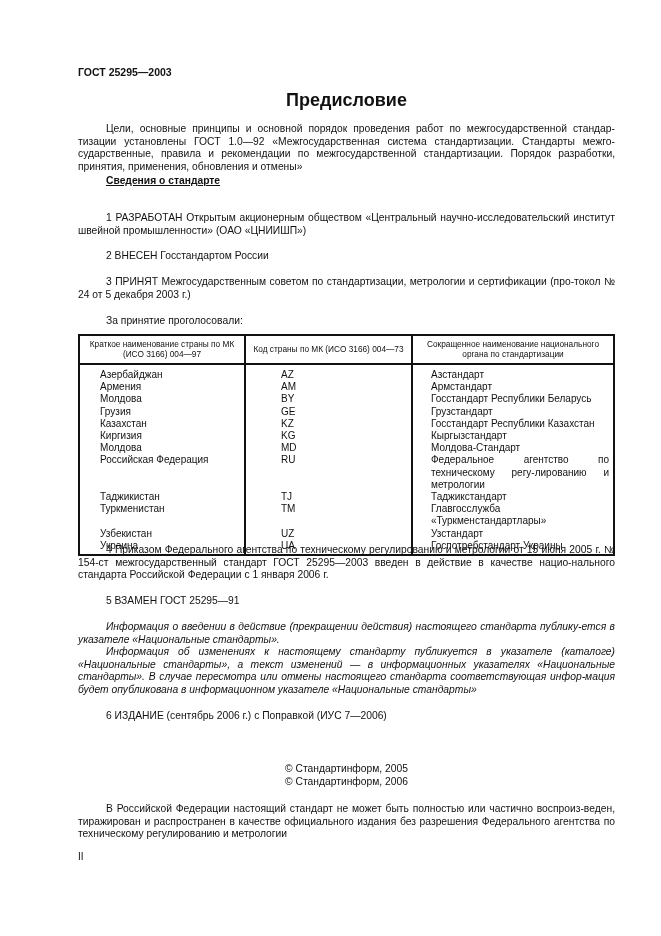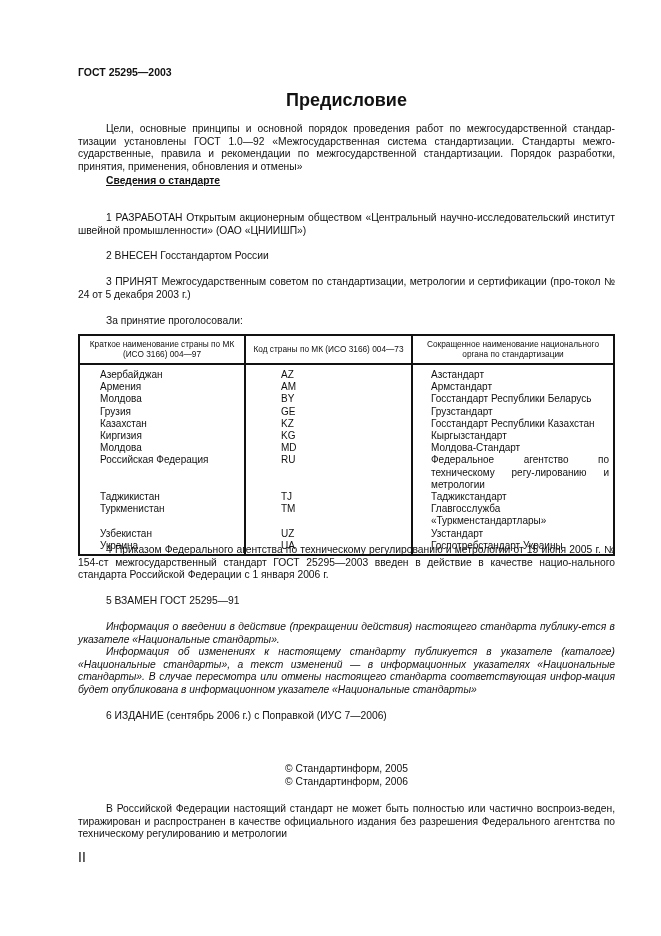--- a/index.html
+++ b/index.html
@@ -24,21 +24,21 @@
       font-weight: normal; font-size: 8.3px; line-height: 10.5px;
       border: 2px solid #111; padding: 2px 3px 3px 3px; text-align: center; vertical-align: middle;
       height: 22px;
     }
     table.voters td { border-left: 2px solid #111; border-right: 2px solid #111; padding: 0 4px; vertical-align: top; }
     table.voters tr.first td { padding-top: 4px; margin-top: 32px; }
     table.voters tr.last td { padding-bottom: 2px; }
     td.country { width: 140px; padding-left: 20px !important; }
     td.code { width: 126px; padding-left: 35px !important; }
     td.org { padding-left: 18px !important; text-align: justify; }
-    .page-num { position: absolute; left: 78px; top: 851px; font-size: 14px; }
+    .page-num { position: absolute; left: 78px; top: 851px; font-size: 10px; }
   </style>
 </head>
 <body>
 
 <div class="doc-code">ГОСТ 25295—2003</div>
 <div class="title">Предисловие</div>
 
 <div class="para" style="top:123px;">Цели, основные принципы и основной порядок проведения работ по межгосударственной стандар-тизации установлены ГОСТ 1.0—92 «Межгосударственная система стандартизации. Стандарты межго-сударственные, правила и рекомендации по межгосударственной стандартизации. Порядок разработки, принятия, применения, обновления и отмены»</div>
 
 <div class="para bold" style="top:175px;text-decoration:underline;">Сведения о стандарте</div>

